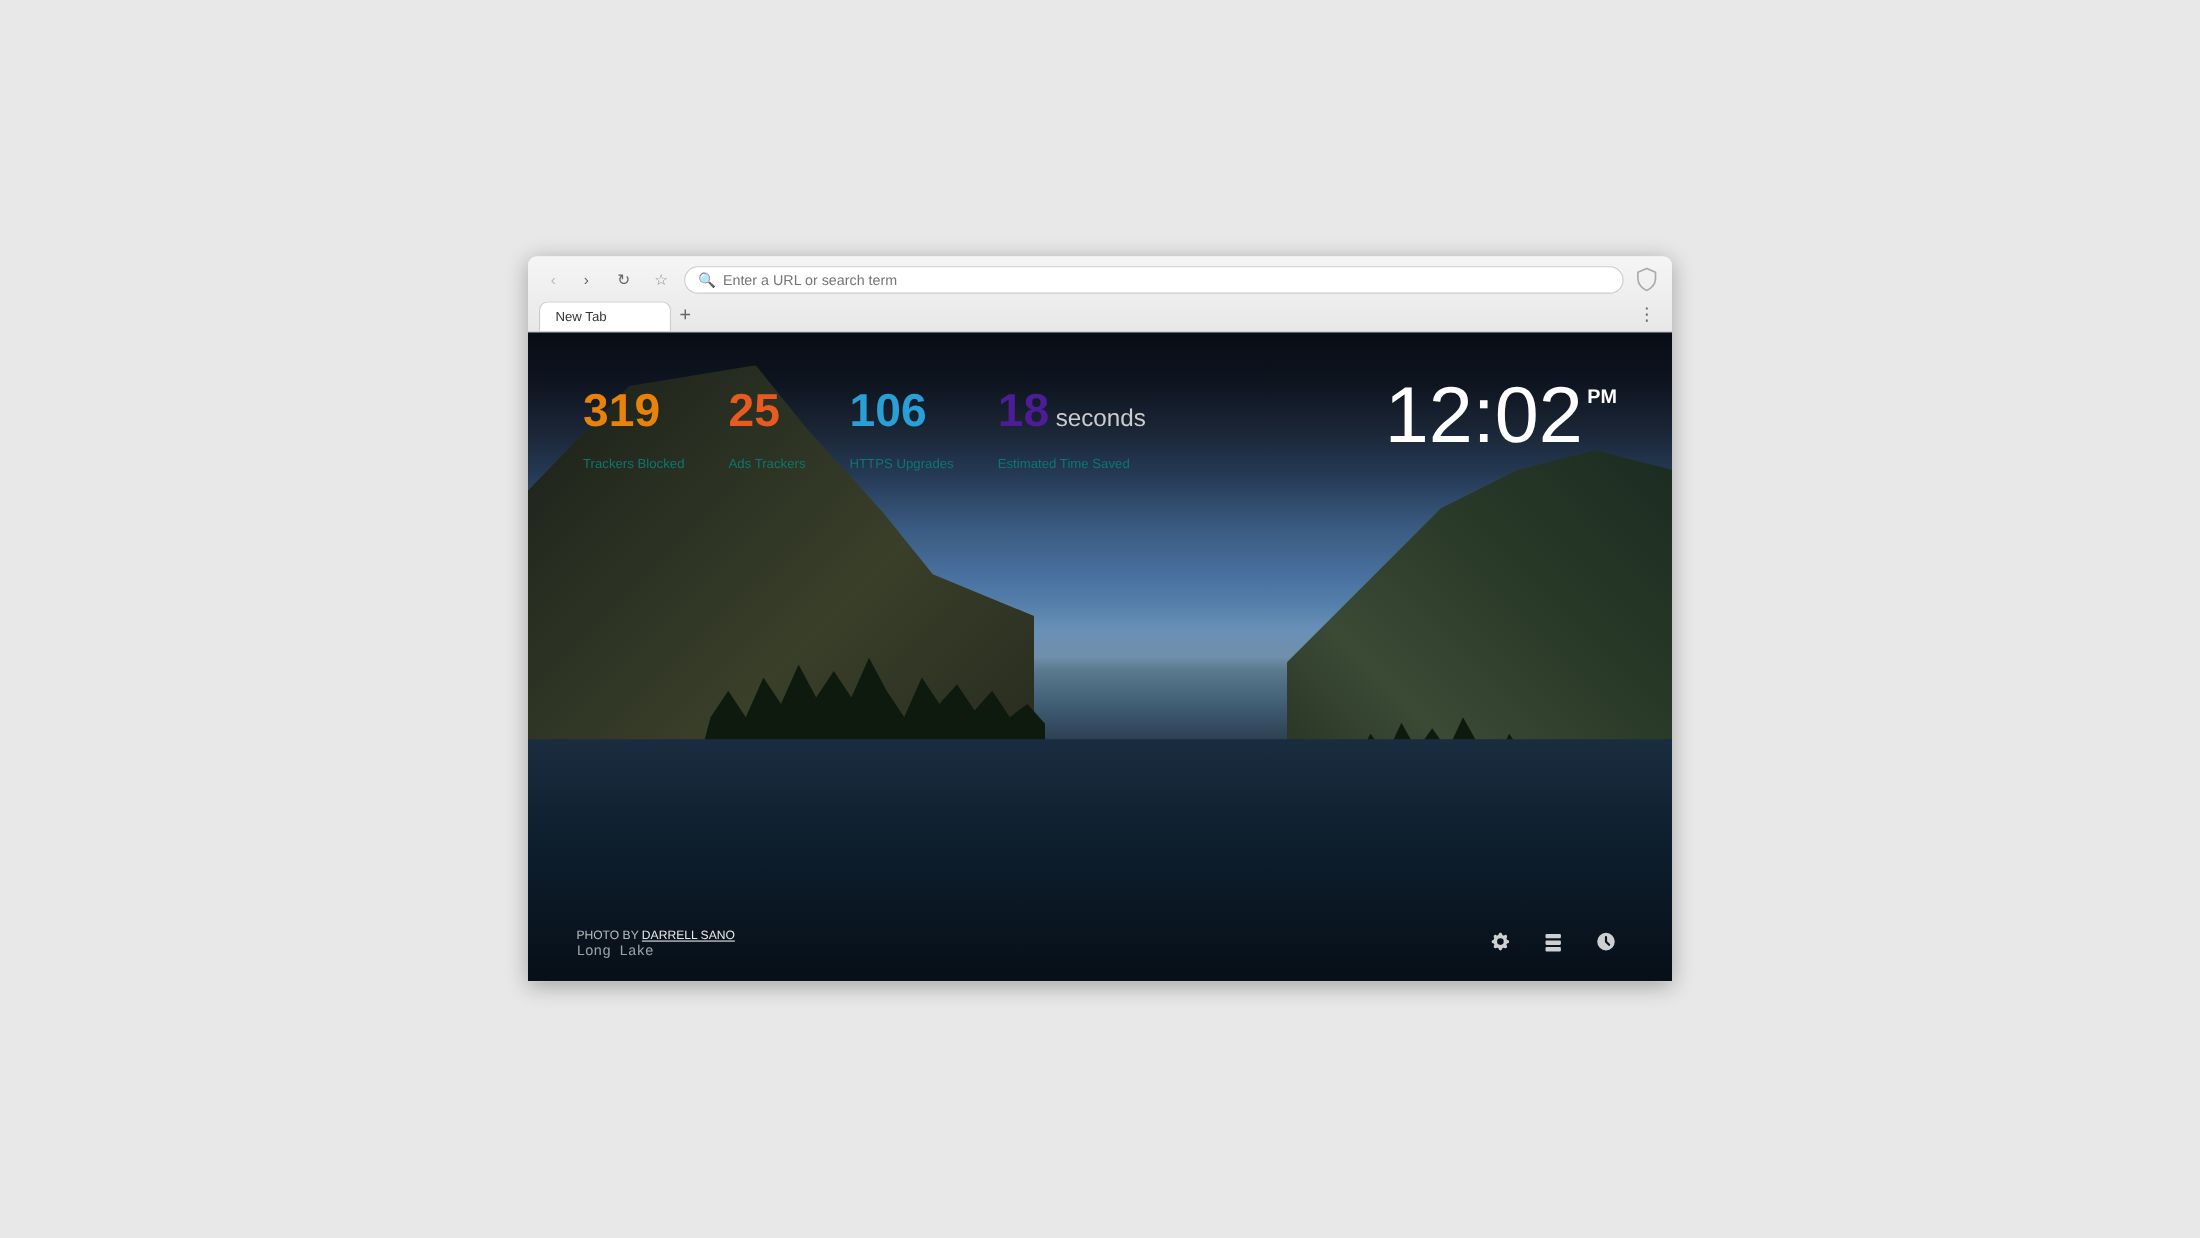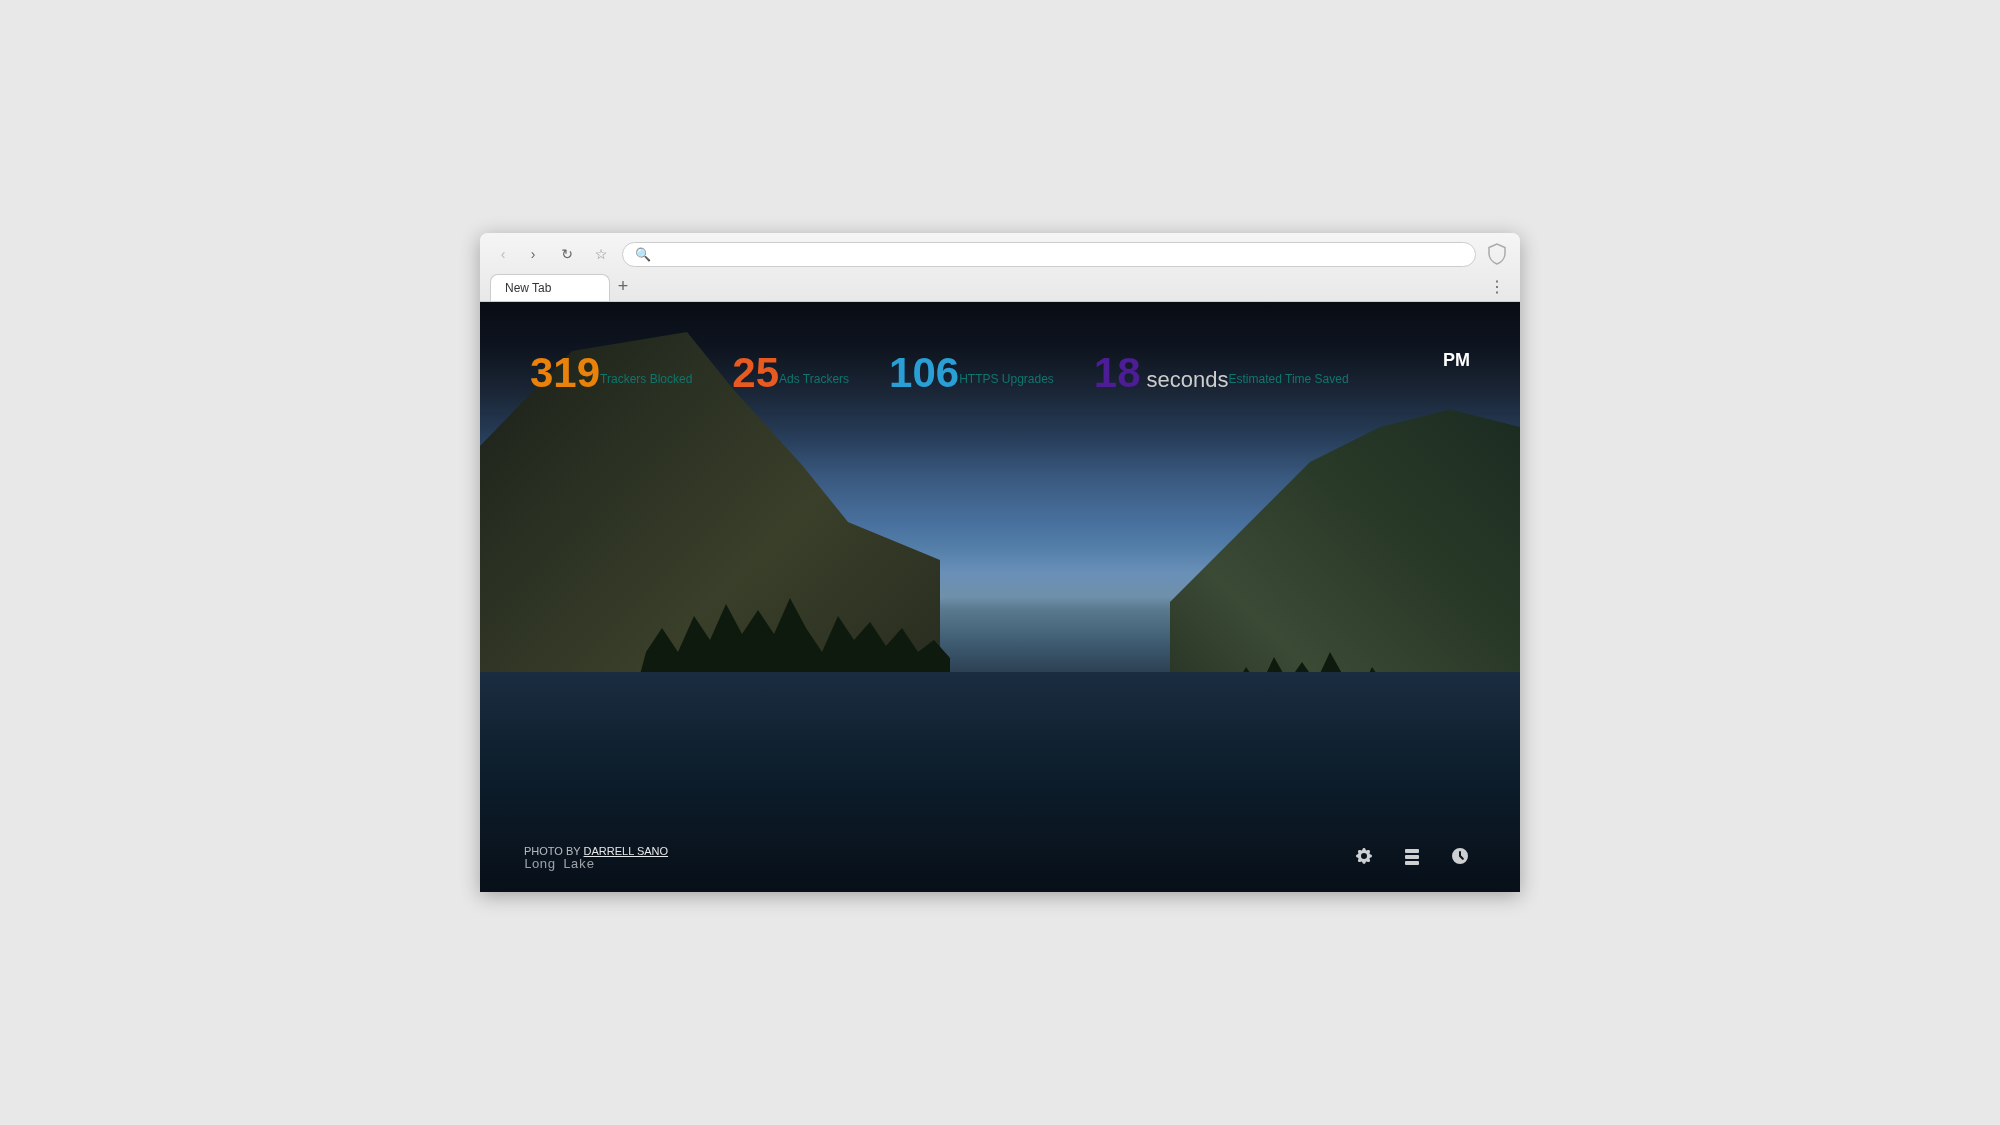--- a/index.html
+++ b/index.html
@@ -260,21 +260,21 @@
       position: absolute;
       top: 50px;
       left: 50px;
       display: flex;
       align-items: flex-start;
       gap: 40px;
     }
 
     .stat-item {
       display: flex;
-      flex-direction: row;
+      flex-direction: column;
     }
 
     .stat-number {
       font-size: 42px;
       font-weight: 700;
       line-height: 1;
     }
 
     .stat-number.orange { color: #e8820a; }
     .stat-number.red-orange { color: #e85a20; }
@@ -389,20 +389,21 @@
       <button class="refresh-btn">
         <span>↻</span>
       </button>
 
       <button class="star-btn">
         <span>☆</span>
       </button>
 
       <div class="address-bar">
         <span class="search-icon-addr">🔍</span>
+        <input type="text" placeholder="Enter a URL or search term" style="">
       </div>
 
       <div class="brave-shield">
         <svg width="20" height="22" viewBox="0 0 20 22" fill="none" xmlns="http://www.w3.org/2000/svg">
           <path d="M10 1L2 4.5V10.5C2 15 5.5 19.2 10 21C14.5 19.2 18 15 18 10.5V4.5L10 1Z" stroke="#aaa" stroke-width="1.5" fill="none"></path>
         </svg>
       </div>
     </div>
 
     <div class="tabs-bar">
@@ -448,20 +449,21 @@
       <div class="stat-item">
         <div class="stat-number-row">
           <span class="stat-number gray">18</span>
           <span class="seconds-label">seconds</span>
         </div>
         <span class="stat-label">Estimated Time Saved</span>
       </div>
     </div>
 
     <div class="clock-overlay">
+      <span class="clock-time">12:02</span>
       <span class="clock-ampm">PM</span>
     </div>
 
     <div class="bottom-bar">
       <div>
         <div class="photo-credit">
           <span>PHOTO BY</span>
           <a href="#">
             <span>DARRELL SANO</span>
           </a>

